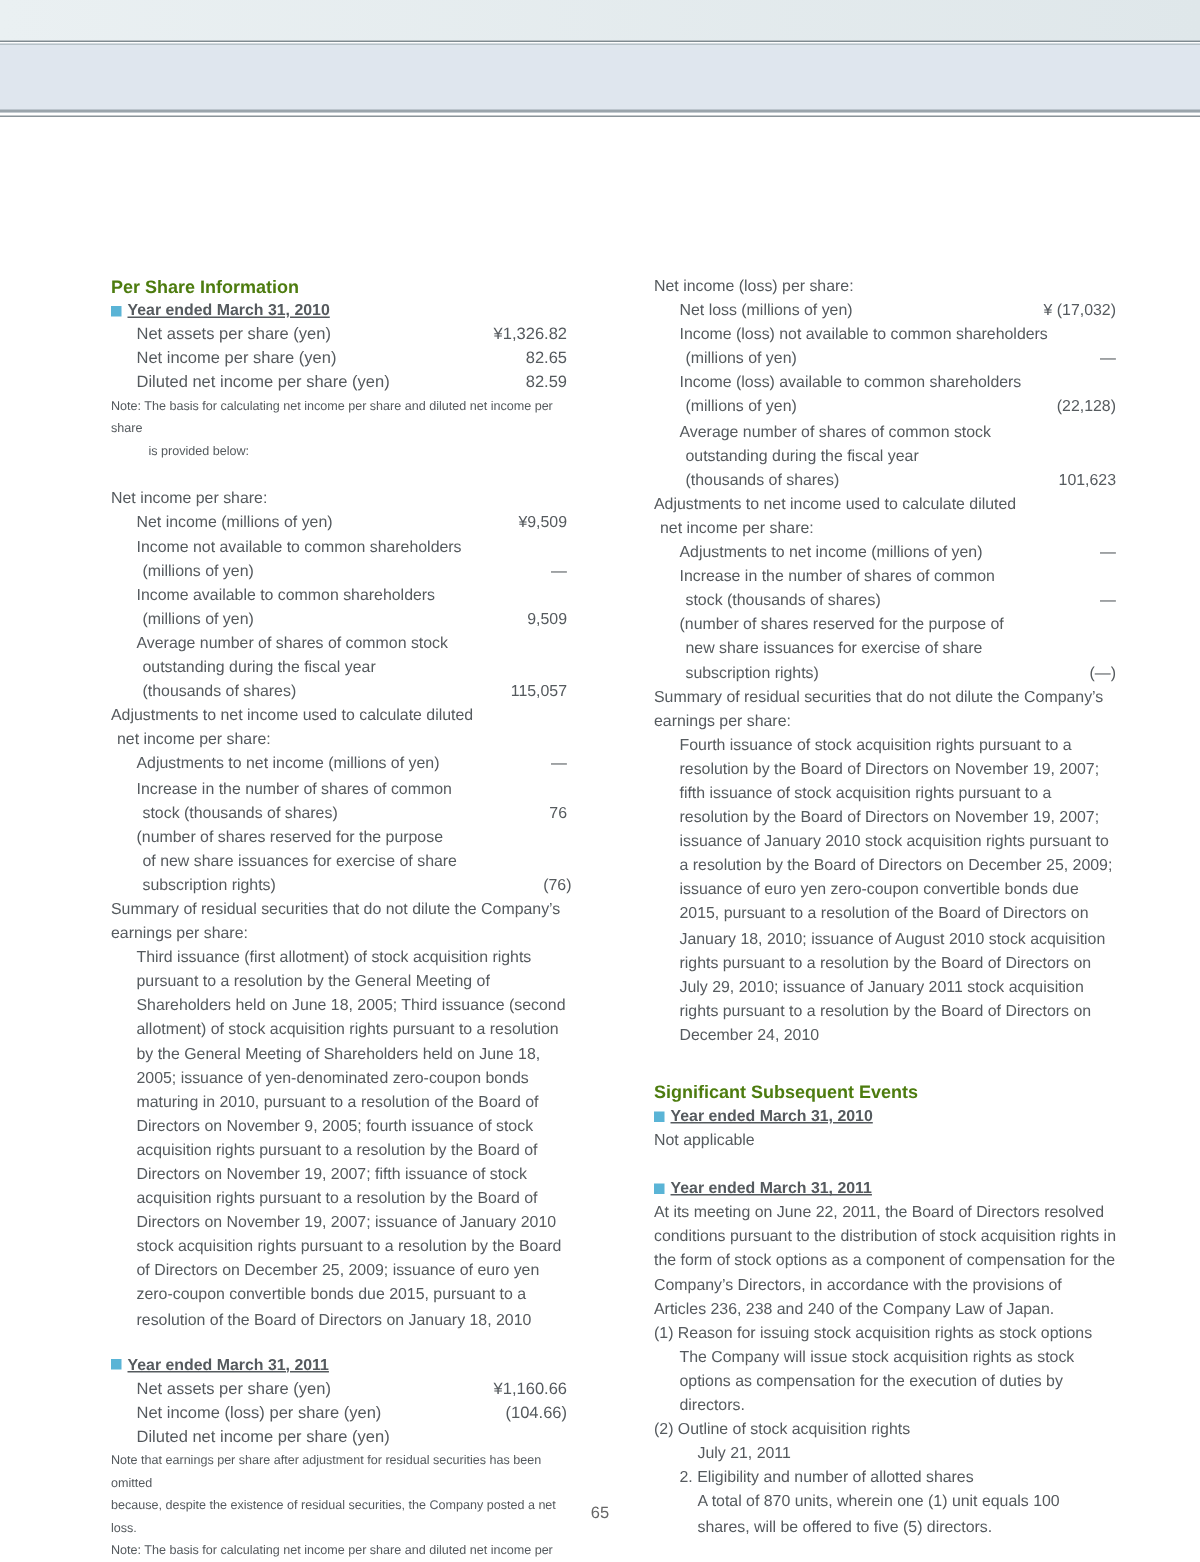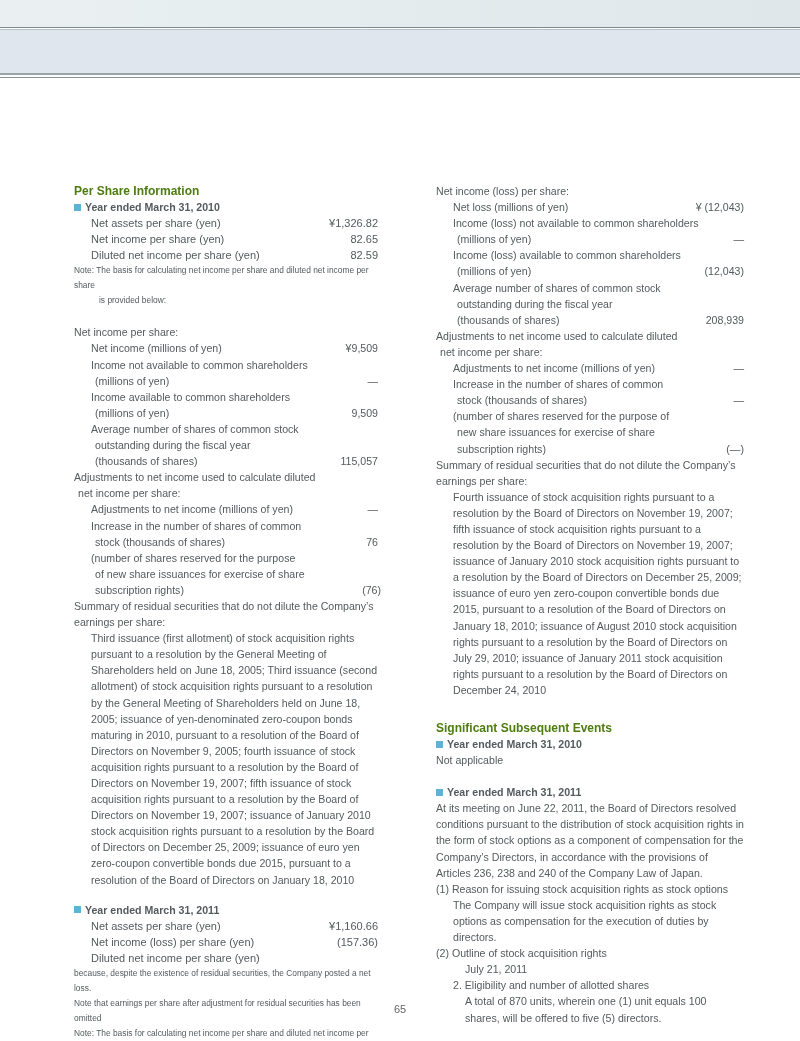--- a/index.html
+++ b/index.html
@@ -21,21 +21,21 @@
     border-bottom: 2px solid #9aa4ab;
   }
   .hdr-line2 {
     position: absolute; left: 0; top: 77px; width: 800px; height: 1px;
     background: #8a9399;
   }
   .col { position: absolute; top: 183px; font-size: 10.6px; line-height: 16.1px; }
   .col.left { left: 74px; width: 304px; }
   .col.right { left: 436px; width: 308px; }
   .sec-title { color: #4d7c0f; font-weight: bold; font-size: 12px; line-height: 16px; margin-bottom: 0; }
-  .sub { font-weight: bold; color: #555a5e; display: flex; align-items: center; }
+  .sub { font-weight: bold; color: #555a5e; display: flex; align-items: center; text-decoration: underline; }
   .sq { display: inline-block; width: 7px; height: 7px; background: #5ab4d6; margin-right: 4px; }
   .row { display: flex; justify-content: space-between; }
   .row .lbl { white-space: pre; }
   .row .val { text-align: right; white-space: nowrap; }
   .i1 { padding-left: 17px; }
   .i2 { padding-left: 21px; }
   .i3 { padding-left: 4px; }
   .note { font-size: 8.4px; line-height: 15px; }
   .note .cont { padding-left: 25px; }
   .para { padding-left: 17px; }
@@ -124,55 +124,55 @@
   <div class="sub">
     <span class="sq"></span>
     <span>Year ended March 31, 2011</span>
   </div>
   <div class="row i1 bignum">
     <span class="lbl">Net assets per share (yen)</span>
     <span class="val">¥1,160.66</span>
   </div>
   <div class="row i1 bignum">
     <span class="lbl">Net income (loss) per share (yen)</span>
-    <span class="val">(157.36)</span>
+    <span class="val">(104.66)</span>
   </div>
   <div class="row i1 bignum">
     <span class="lbl">Diluted net income per share (yen)</span>
     <span class="val"></span>
   </div>
   <div class="note">
+    <div>Note that earnings per share after adjustment for residual securities has been omitted</div>
     <div>because, despite the existence of residual securities, the Company posted a net loss.</div>
-    <div>Note that earnings per share after adjustment for residual securities has been omitted</div>
     <div>Note: The basis for calculating net income per share and diluted net income per share</div>
 
   </div>
 </div>
 
 <div class="col right">
   <div>Net income (loss) per share:</div>
   <div class="row i1">
     <span class="lbl">Net loss (millions of yen)</span>
-    <span class="val">¥ (12,043)</span>
+    <span class="val">¥ (17,032)</span>
   </div>
   <div class="i1">Income (loss) not available to common shareholders</div>
   <div class="row i2">
     <span class="lbl">(millions of yen)</span>
     <span class="val">—</span>
   </div>
   <div class="i1">Income (loss) available to common shareholders</div>
   <div class="row i2">
     <span class="lbl">(millions of yen)</span>
-    <span class="val">(12,043)</span>
+    <span class="val">(22,128)</span>
   </div>
   <div class="i1">Average number of shares of common stock</div>
   <div class="i2">outstanding during the fiscal year</div>
   <div class="row i2">
     <span class="lbl">(thousands of shares)</span>
-    <span class="val">208,939</span>
+    <span class="val">101,623</span>
   </div>
 
   <div>Adjustments to net income used to calculate diluted</div>
   <div class="i3">net income per share:</div>
   <div class="row i1">
     <span class="lbl">Adjustments to net income (millions of yen)</span>
     <span class="val">—</span>
   </div>
   <div class="i1">Increase in the number of shares of common</div>
   <div class="row i2">

